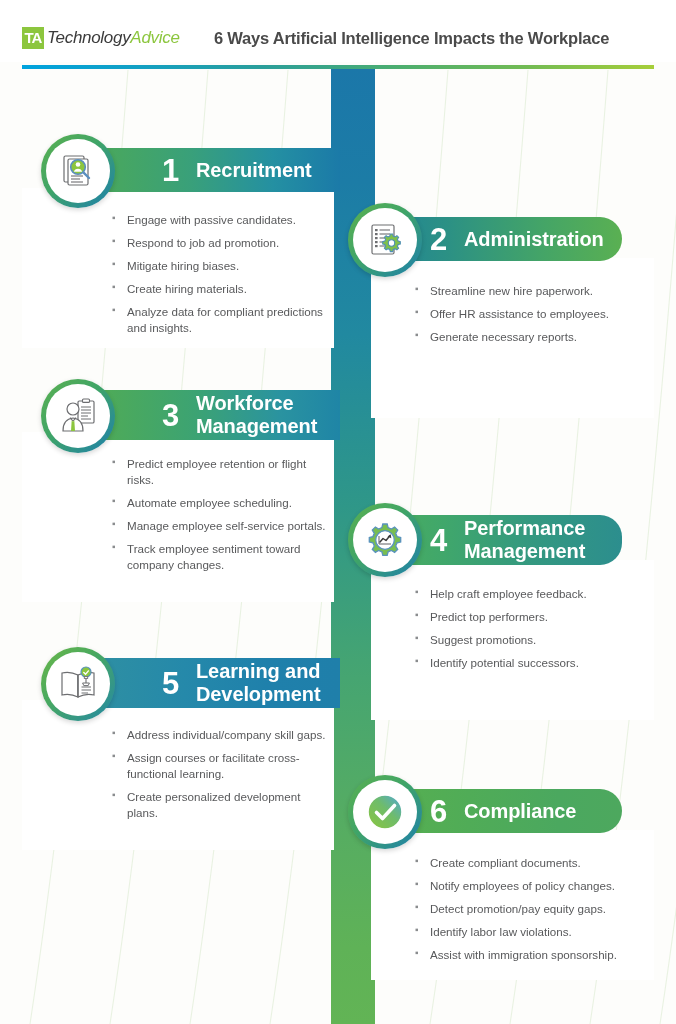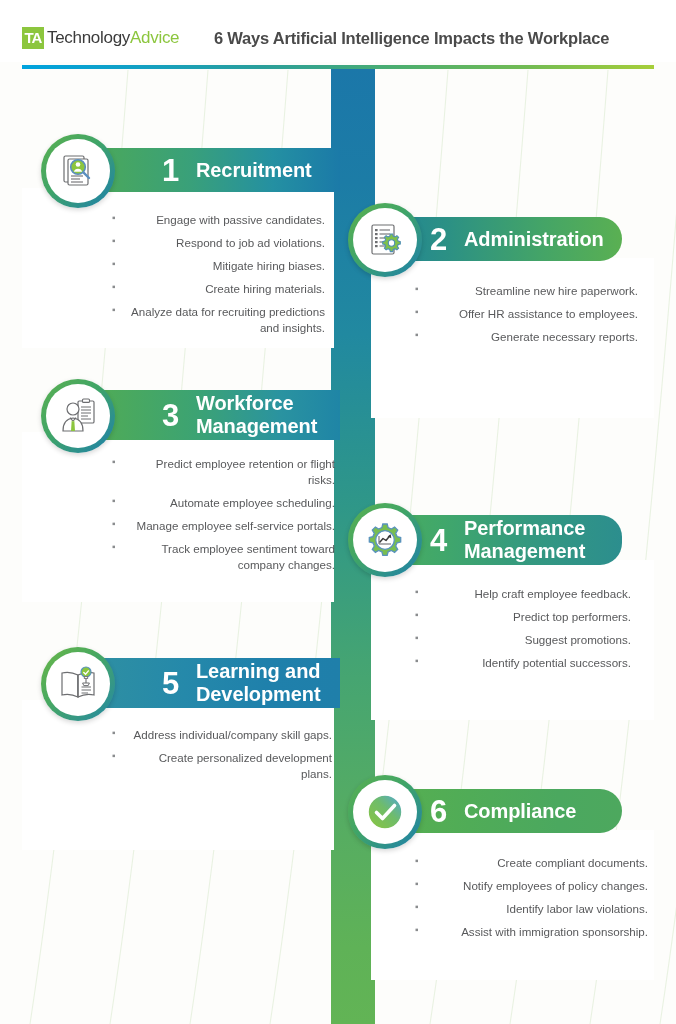--- a/index.html
+++ b/index.html
@@ -14,21 +14,21 @@
   
   .bg-texture { position: absolute; inset: 0; z-index: 0; pointer-events: none; }
 
   
   .header { position: absolute; left: 0; top: 0; width: 676px; height: 62px; z-index: 6; background: #ffffff; }
   .logo { position: absolute; left: 22px; top: 27px; display: flex; align-items: center; }
   .logo-mark { width: 22px; height: 22px; position: relative; margin-right: 3px; }
   .logo-mark .sq { position: absolute; inset: 0; background: #8CC63E; }
   .logo-mark .ta { position: absolute; inset: 0; color: #ffffff; font-size: 15px; font-weight: bold;
                    line-height: 22px; text-align: center; letter-spacing: -1px; font-family: "Liberation Sans", sans-serif; }
-  .logo-text { font-size: 17px; font-weight: 400; letter-spacing: -0.3px; white-space: nowrap; }
+  .logo-text { font-size: 17px; font-weight: 400; letter-spacing: -0.3px; white-space: nowrap; font-style: italic; }
   .logo-text .a { color: #3b3b3b; }
   .logo-text .b { color: #8CC63E; }
   .header-title { position: absolute; left: 214px; top: 29px; font-size: 16.5px; font-weight: bold;
                   color: #4a4a4a; letter-spacing: -0.2px; white-space: nowrap; }
   .header-rule { position: absolute; left: 22px; top: 65px; width: 632px; height: 4px;
                  background: linear-gradient(90deg, #00A3DE 0%, #12A0C4 18%, #2A9E9A 38%, #4DAE6E 60%, #72BB53 80%, #A6CE39 100%); z-index: 7; }
 
   
   .spine { position: absolute; left: 331px; top: 67px; width: 44px; height: 957px; z-index: 1;
            background: linear-gradient(180deg, #1B77A9 0%, #1C7CA6 12%, #2189A0 28%, #2F9788 46%, #44A473 62%, #55AC63 78%, #5FB257 92%, #62B455 100%); }
@@ -47,21 +47,21 @@
 
   
   .badge { position: absolute; width: 74px; height: 74px; border-radius: 50%; z-index: 5;
            display: flex; align-items: center; justify-content: center;
            box-shadow: 0 2px 5px rgba(0,0,0,0.16); }
   .badge .ring { position: absolute; inset: 0; border-radius: 50%; }
   .badge .inner { position: absolute; inset: 5px; border-radius: 50%; background: #ffffff; }
   .badge .ico { position: relative; width: 42px; height: 42px; z-index: 2; }
 
   
-  .blist { position: absolute; z-index: 5; text-align: right; }
+  .blist { position: absolute; z-index: 5; }
   .blist li { list-style: none; position: relative; padding-left: 17px; margin-bottom: 7px;
               font-size: 11.6px; line-height: 1.38; color: #58595B; }
   .blist li::before { content: "▪"; position: absolute; left: 2px; top: -1px; color: #8a8c8e; font-size: 10px; }
 </style>
 </head>
 <body>
 
 <div class="page">
 
   <svg class="bg-texture" width="676" height="1024" viewBox="0 0 676 1024" preserveAspectRatio="none">
@@ -113,24 +113,24 @@
       <line x1="14" y1="29" x2="23" y2="29" stroke="#6d6e71" stroke-width="1.1"></line>
       <line x1="14" y1="32" x2="26" y2="32" stroke="#6d6e71" stroke-width="1.1"></line>
       <circle cx="21" cy="17" r="7.3" fill="#8CC63E" stroke="#5b8fbf" stroke-width="1.6"></circle>
       <circle cx="21" cy="14.5" r="2.3" fill="#ffffff"></circle>
       <path d="M 16.8 21.8 a 4.4 4.4 0 0 1 8.4 0 z" fill="#ffffff"></path>
       <line x1="26.6" y1="22.6" x2="32" y2="28" stroke="#5b8fbf" stroke-width="2.4" stroke-linecap="round"></line>
     </svg>
   </div>
   <ul class="blist" style="left:110px; top:212px; width:215px;">
     <li>Engage with passive candidates.</li>
-    <li>Respond to job ad violations.</li>
+    <li>Respond to job ad promotion.</li>
     <li>Mitigate hiring biases.</li>
     <li>Create hiring materials.</li>
-    <li>Analyze data for recruiting predictions and insights.</li>
+    <li>Analyze data for compliant predictions and insights.</li>
   </ul>
 
   <div class="bar right" style="left:368px; top:217px; width:254px; background:linear-gradient(90deg,#1E8299 0%,#2C9184 32%,#45A566 70%,#5AB052 100%);">
     <span class="num">2</span>
     <span class="ttl">Administration</span>
   </div>
   <div class="badge" style="left:348px; top:203px;">
     <span class="ring" style="background:linear-gradient(135deg,#5CB14F 0%,#3FA468 45%,#1D7FAE 100%);"></span>
     <span class="inner"></span>
     <svg class="ico" viewBox="0 0 42 42">
@@ -243,20 +243,21 @@
       <line x1="21" y1="12" x2="21" y2="34" stroke="#6d6e71" stroke-width="1.2"></line>
       <circle cx="29" cy="9" r="5" fill="#8CC63E" stroke="#5a93bd" stroke-width="1.2"></circle>
       <path d="M 26.8 9.4 l 1.8 1.9 l 2.8 -3.4" fill="none" stroke="#ffffff" stroke-width="1.4" stroke-linecap="round"></path>
       <rect x="27.3" y="13.6" width="3.4" height="1.8" fill="#ffffff" stroke="#6d6e71" stroke-width="0.9"></rect>
       <line x1="29" y1="15.4" x2="29" y2="20" stroke="#6d6e71" stroke-width="1.1"></line>
       <path d="M 25.6 20 h 6.8 l -1.2 2.6 h -4.4 z" fill="#ffffff" stroke="#6d6e71" stroke-width="1"></path>
     </svg>
   </div>
   <ul class="blist" style="left:110px; top:727px; width:222px;">
     <li>Address individual/company skill gaps.</li>
+    <li>Assign courses or facilitate cross-functional learning.</li>
     <li>Create personalized development plans.</li>
   </ul>
 
   <div class="bar right" style="left:368px; top:789px; width:254px; background:linear-gradient(90deg,#58B04F 0%,#50AC57 40%,#4BA85F 75%,#4DA85E 100%);">
     <span class="num">6</span>
     <span class="ttl">Compliance</span>
   </div>
   <div class="badge" style="left:348px; top:775px;">
     <span class="ring" style="background:linear-gradient(135deg,#5CB14F 0%,#3FA468 45%,#1D7FAE 100%);"></span>
     <span class="inner"></span>
@@ -268,17 +269,18 @@
           <stop offset="100%" stop-color="#4FA8D8"></stop>
         </linearGradient>
       </defs>
       <circle cx="21" cy="21" r="17" fill="url(#g6)" stroke="#ffffff" stroke-width="1.6"></circle>
       <path d="M 12.5 21.5 l 6 6 l 12 -13" fill="none" stroke="#ffffff" stroke-width="3.6" stroke-linecap="round" stroke-linejoin="round"></path>
     </svg>
   </div>
   <ul class="blist" style="left:413px; top:855px; width:235px;">
     <li>Create compliant documents.</li>
     <li>Notify employees of policy changes.</li>
+    <li>Detect promotion/pay equity gaps.</li>
     <li>Identify labor law violations.</li>
     <li>Assist with immigration sponsorship.</li>
   </ul>
 
 </div>
 
 </body></html>

